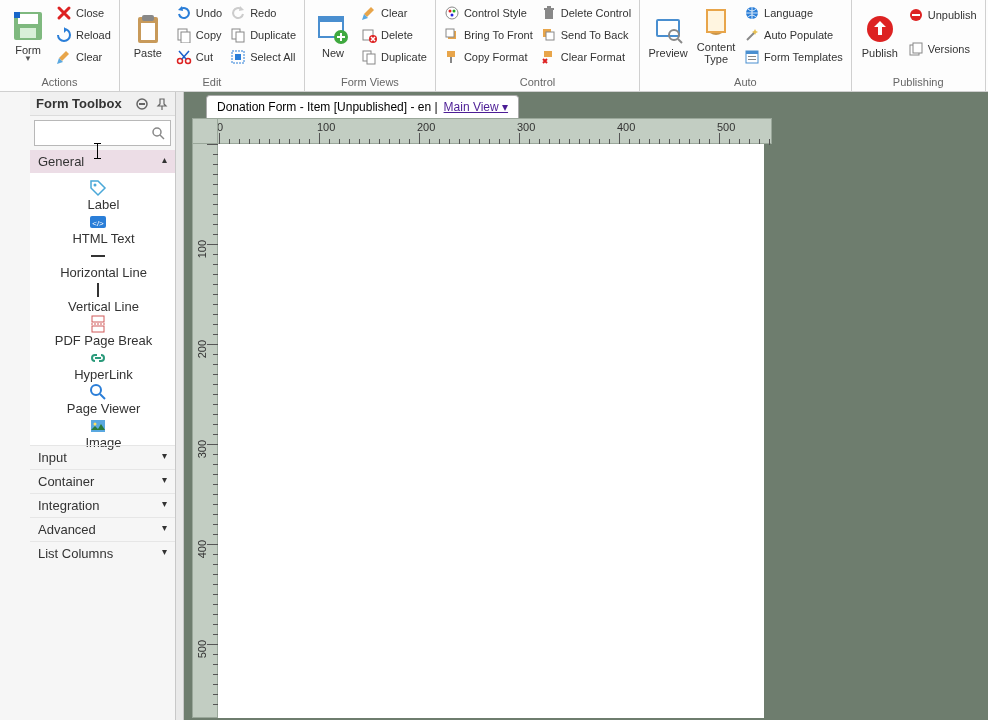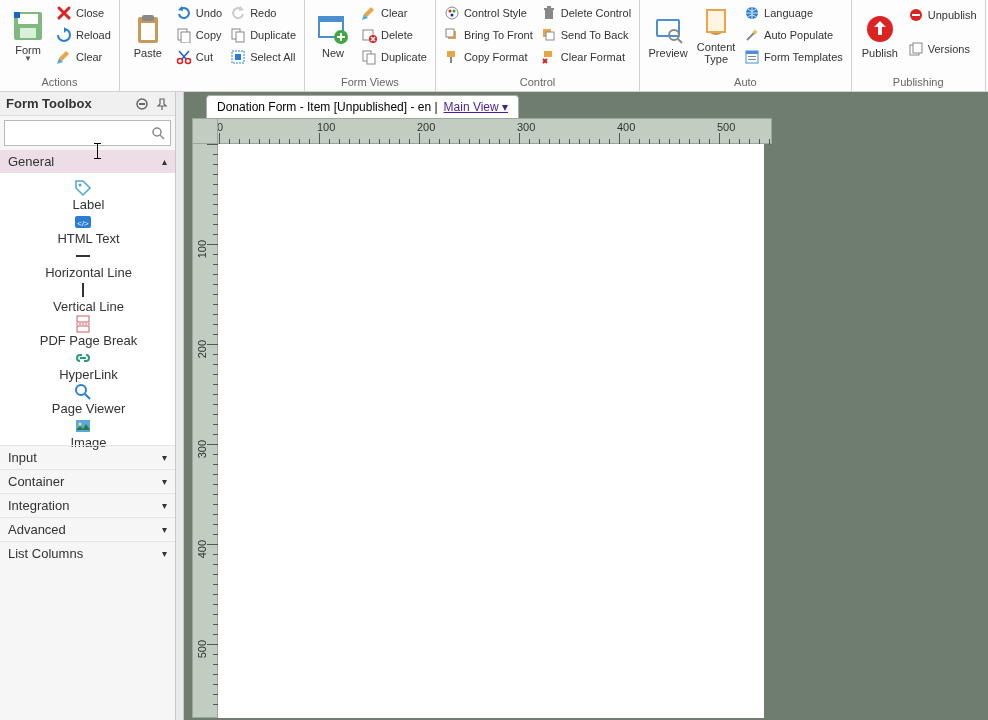--- a/index.html
+++ b/index.html
@@ -12,28 +12,28 @@
 .ribbon-group-label { text-align: center; font-size: 11px; color: #666; padding: 2px 0 3px 0; }
 .big-btn { display: flex; flex-direction: column; align-items: center; justify-content: center; width: 48px; height: 68px; cursor: pointer; font-size: 11px; color: #333; text-align: center; }
 .big-btn .ico { width: 32px; height: 32px; margin-bottom: 2px; display: flex; align-items: center; justify-content: center; }
 .big-btn .dd { font-size: 8px; color: #555; line-height: 6px; }
 .col-btns { display: flex; flex-direction: column; }
 .small-btn { display: flex; align-items: center; height: 22px; padding: 0 4px; font-size: 11px; cursor: pointer; color: #333; white-space: nowrap; }
 .small-btn .ico { width: 16px; height: 16px; margin-right: 4px; display: flex; align-items: center; justify-content: center; flex: 0 0 16px; }
 
 
 .main { display: flex; height: calc(720px - 92px); }
-.sidebar { width: 176px; background: #f6f6f6; border-right: 1px solid #c8c8c8; display: flex; flex-direction: column; }
+.sidebar { width: 176px; background: #f6f6f6; border-right: 1px solid #c8c8c8; display: flex; flex-direction: column; padding-left: 30px; }
 .sb-title { display: flex; align-items: center; justify-content: space-between; padding: 4px 6px; background: #f0f0f0; border-bottom: 1px solid #dcdcdc; }
 .sb-title span { font-size: 13px; font-weight: 600; color: #333; }
 .sb-title-icons { display: flex; gap: 6px; }
 .sb-search { position: relative; padding: 4px; }
 .sb-search input { width: 100%; height: 26px; border: 1px solid #b8b8b8; padding: 0 24px 0 4px; font-size: 12px; outline: none; }
 .sb-search .mag { position: absolute; right: 10px; top: 10px; color: #888; }
-.sb-cat { display: flex; align-items: center; justify-content: space-between; padding: 4px 8px; font-size: 13px; color: #333; cursor: pointer; border-top: 1px solid #e6e6e6; }
+.sb-cat { display: flex; justify-content: space-between; padding: 4px 8px; font-size: 13px; color: #333; cursor: pointer; border-top: 1px solid #e6e6e6; }
 .sb-cat.expanded { background: #ecdde6; border-top: none; }
 .sb-cat .chev { font-size: 10px; }
 .sb-items { background: #fff; }
 .sb-item { display: flex; align-items: center; padding: 6px 8px 6px 10px; font-size: 13px; color: #333; cursor: pointer; height: 34px; flex-direction: column; }
 .sb-item .ico { width: 18px; height: 18px; margin-right: 12px; display: flex; align-items: center; justify-content: center; }
 
 
 .workarea { flex: 1; background: #6e7d6e; position: relative; display: flex; flex-direction: column; }
 .wa-gap { width: 8px; background: #e9e9e9; border-right: 1px solid #c8c8c8; position: absolute; left: 0; top: 0; bottom: 0; }
 .tabbar { height: 26px; padding-left: 30px; display: flex; align-items: flex-end; background: #6e7d6e; }
@@ -175,20 +175,21 @@
           <span class="ico">
               <svg width="16" height="16" viewBox="0 0 16 16">
                 <rect x="2" y="2" width="12" height="12" fill="none" stroke="#2a7ed8" stroke-dasharray="2 1"></rect>
                 <rect x="5" y="5" width="6" height="6" fill="#2a7ed8"></rect>
               </svg>
             </span>
           <span>Select All</span>
         </div>
       </div>
     </div>
+    <div class="ribbon-group-label">Edit</div>
   </div>
 
   <div class="ribbon-group">
     <div class="ribbon-group-body">
       <div class="big-btn">
         <span class="ico">
             <svg width="32" height="32" viewBox="0 0 32 32">
               <rect x="2" y="4" width="24" height="20" fill="#fff" stroke="#4a8fd0" stroke-width="2"></rect>
               <rect x="2" y="4" width="24" height="5" fill="#4a8fd0"></rect>
               <circle cx="24" cy="24" r="7" fill="#3fa93f"></circle>

